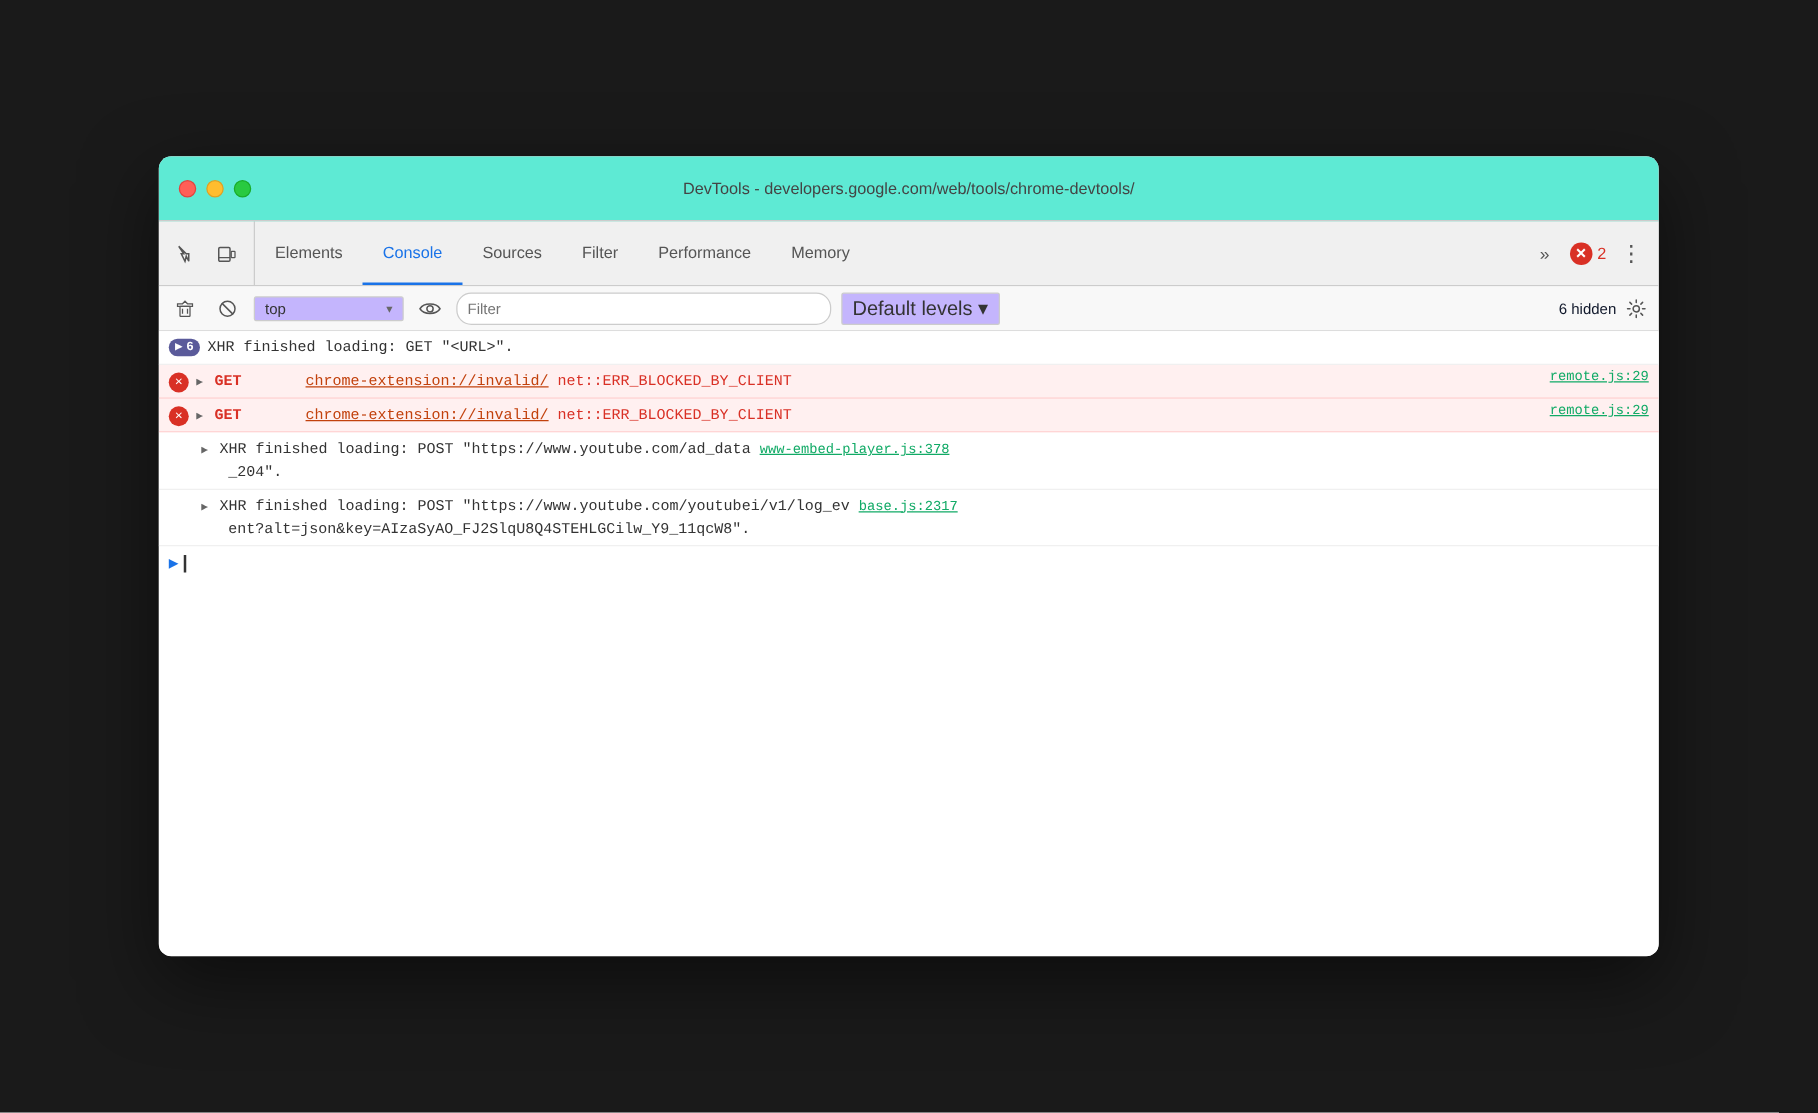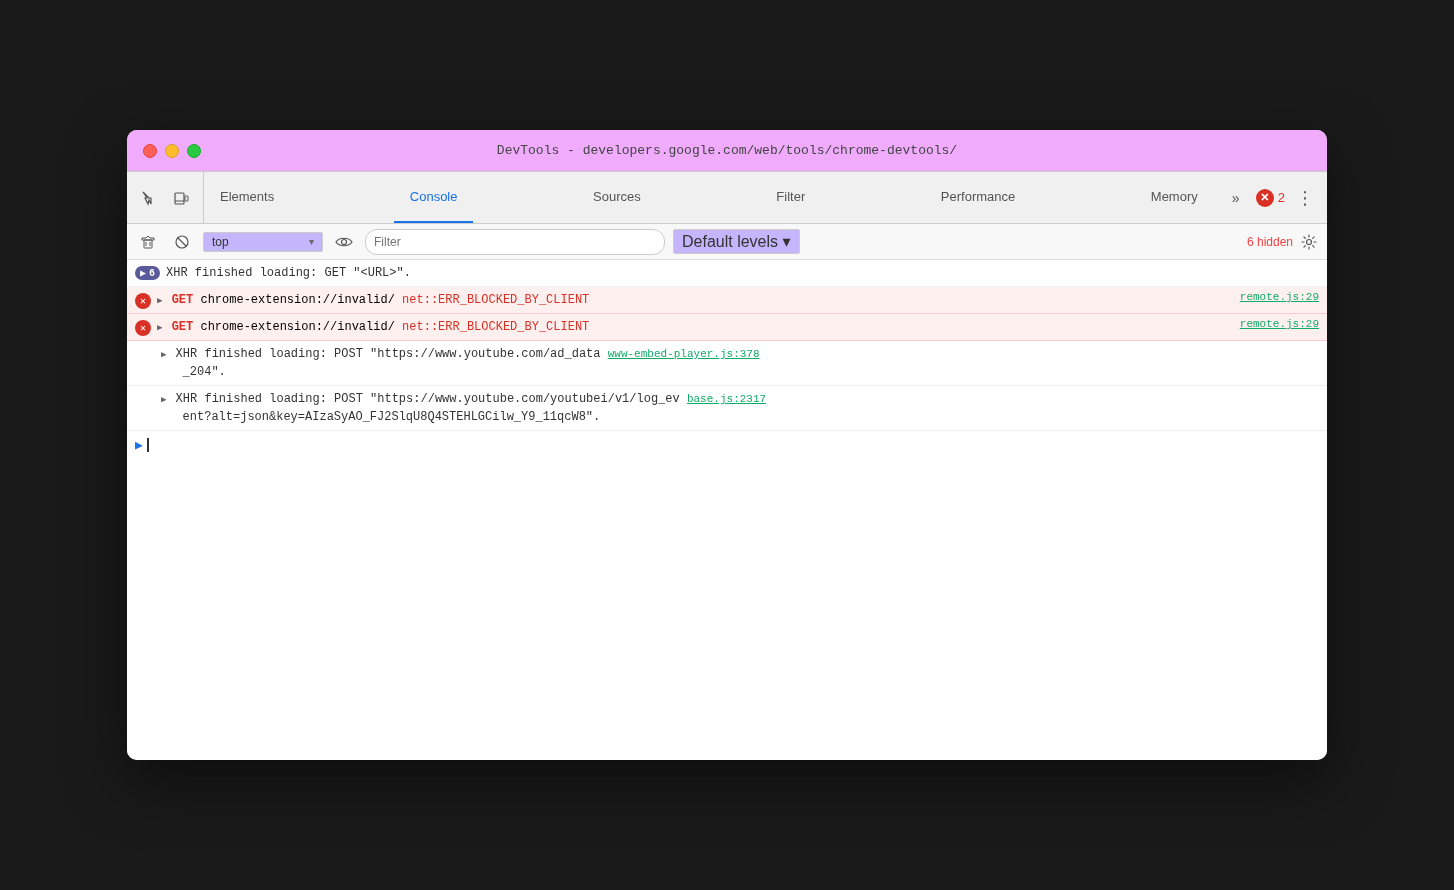--- a/index.html
+++ b/index.html
@@ -12,28 +12,27 @@
       font-family: -apple-system, BlinkMacSystemFont, 'Helvetica Neue', Arial, sans-serif;
     }
     .window {
       width: 1200px;
       background: #f0f0f0;
       border-radius: 10px;
       box-shadow: 0 20px 60px rgba(0,0,0,0.5);
       overflow: hidden;
     }
     .titlebar {
-      background: #f0abfc;
-      height: 42px;
+      background: #5eead4;
+      height: 52px;
       display: flex;
       align-items: center;
       padding: 0 16px;
       border-bottom: 1px solid #ccc;
       position: relative;
-      font-family: Liberation Mono, monospace;
     }
     .traffic-lights {
       display: flex;
       gap: 8px;
       align-items: center;
     }
     .traffic-light {
       width: 14px;
       height: 14px;
       border-radius: 50%;
@@ -72,21 +71,20 @@
       justify-content: center;
       cursor: pointer;
       border-radius: 3px;
       color: #555;
       font-size: 14px;
     }
     .tabs {
       display: flex;
       align-items: stretch;
       flex: 1;
-      justify-content: space-between;
     }
     .tab {
       padding: 0 16px;
       display: flex;
       align-items: center;
       font-size: 13px;
       color: #555;
       cursor: pointer;
       border-bottom: 2px solid transparent;
       white-space: nowrap;
@@ -191,21 +189,21 @@
       border: 1px solid #ccc;
       border-radius: 2px;
       background: #c4b5fd;
       font-size: 16px;
       color: #333;
       cursor: pointer;
     }
     .hidden-count {
       margin-left: auto;
       font-size: 12px;
-      color: #ef4444;
+      color: #0f172a;
       display: flex;
       align-items: center;
       gap: 6px;
     }
     .settings-icon {
       width: 20px;
       height: 20px;
       display: flex;
       align-items: center;
       justify-content: center;
@@ -273,22 +271,24 @@
       font-weight: bold;
       flex-shrink: 0;
       margin-top: 2px;
     }
     .error-text {
       color: #d93025;
       flex: 1;
       line-height: 1.5;
     }
     .error-text a, .error-text .link {
-      color: #000000;
-      cursor: pointer;
+      color: #c2410c;
+      text-decoration: underline;
+      cursor: pointer;
+      margin-left: 44px;
     }
     .error-text .method {
       font-weight: bold;
     }
     .expand-arrow {
       color: #666;
       font-size: 9px;
       cursor: pointer;
       margin-right: 2px;
     }

